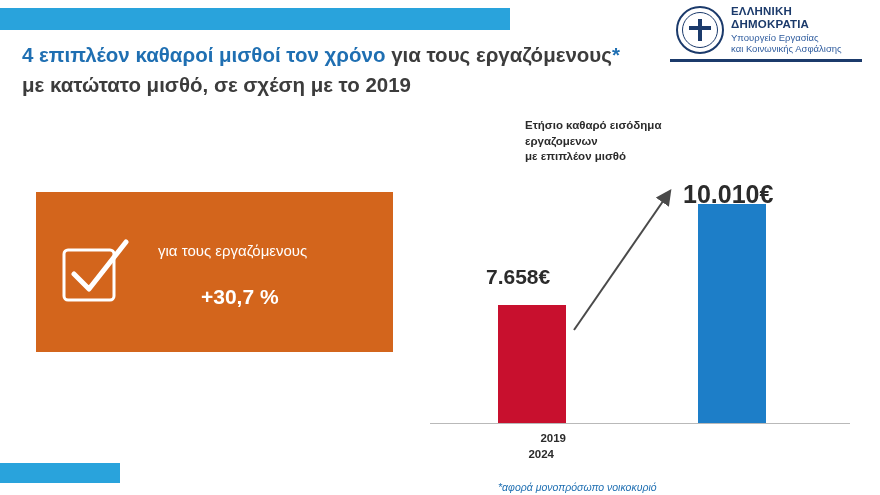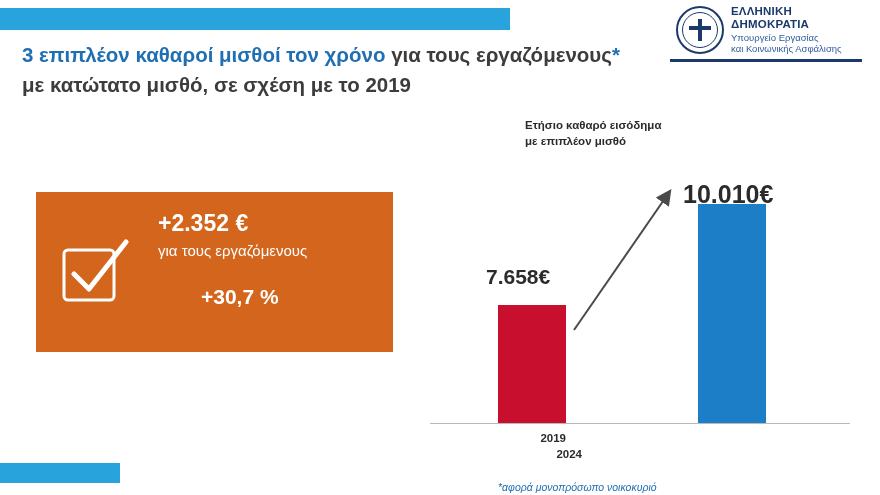--- a/index.html
+++ b/index.html
@@ -153,21 +153,21 @@
 
   .tick {
     position: absolute;
     font-size: 11.5px;
     font-weight: bold;
     color: #2b2b2b;
     text-align: right;
     width: 68px;
   }
   .tick-2019 { left: 68px;  top: 314px; }
-  .tick-2024 { left: 84px;  top: 330px; }
+  .tick-2024 { left: 56px;  top: 330px; }
 
   .arrow { position: absolute; left: 130px; top: 60px; }
 
   .footnote {
     position: absolute;
     left: 498px; bottom: 2px;
     font-size: 10.5px;
     font-style: italic;
     color: #1f6fb2;
   }
@@ -186,39 +186,39 @@
     </svg>
   </div>
   <div class="logo-text">
     <div class="logo-title">ΕΛΛΗΝΙΚΗ ΔΗΜΟΚΡΑΤΙΑ</div>
     <div class="logo-sub">Υπουργείο Εργασίας</div>
     <div class="logo-sub">και Κοινωνικής Ασφάλισης</div>
   </div>
 </div>
 
 <div class="headline">
-  <span class="blue">3 επιπλέον καθαροί μισθοί τον χρόνο</span><span> για τους εργαζόμενους</span><span class="star">*</span><span> με κατώτατο μισθό, σε σχέση με το 2019</span>
+  <span class="blue">4 επιπλέον καθαροί μισθοί τον χρόνο</span><span> για τους εργαζόμενους</span><span class="star">*</span><span> με κατώτατο μισθό, σε σχέση με το 2019</span>
 </div>
 
 <div class="callout">
   <div class="callout-check">
     <svg width="74" height="74" viewBox="0 0 74 74" aria-hidden="true">
       <rect x="6" y="16" width="50" height="50" rx="4" fill="none" stroke="#ffffff" stroke-width="3"></rect>
       <polyline points="16,40 31,55 68,8" fill="none" stroke="#ffffff" stroke-width="5" stroke-linecap="round" stroke-linejoin="round"></polyline>
     </svg>
   </div>
-  <div class="callout-amount">+2.352 €</div>
   <div class="callout-for">για τους εργαζόμενους</div>
   <div class="callout-pct">+30,7 %</div>
 </div>
 
 <div class="chart">
 
   <div class="chart-note">
     <div>Ετήσιο καθαρό εισόδημα</div>
+    <div>εργαζομενων</div>
     <div>με επιπλέον μισθό</div>
   </div>
 
   <div class="arrow">
     <svg width="130" height="160" viewBox="0 0 130 160" aria-hidden="true">
       <defs>
         <marker id="ah" markerWidth="8" markerHeight="8" refX="5" refY="4" orient="auto">
           <path d="M0,0 L8,4 L0,8 z" fill="#4a4a4a"></path>
         </marker>
       </defs>

